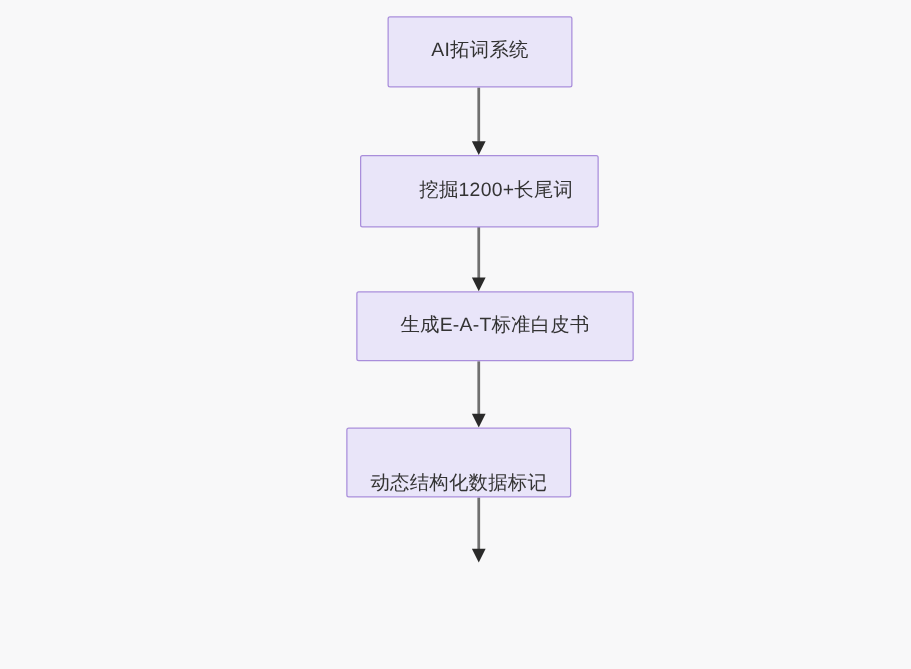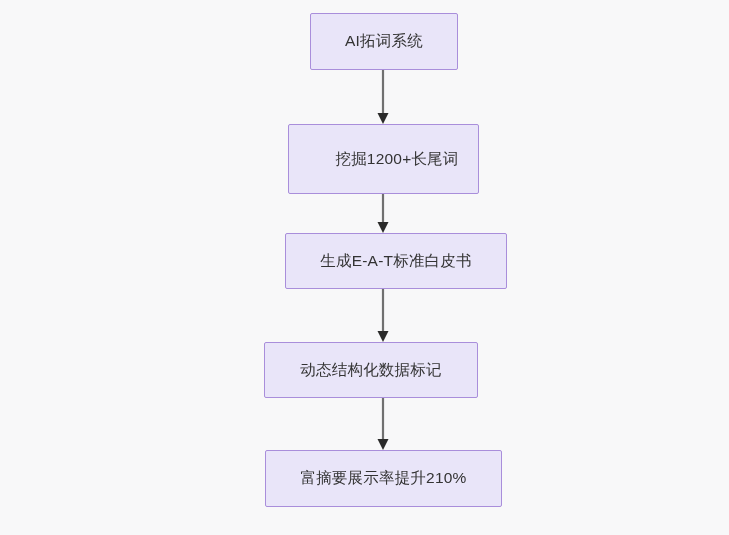--- a/index.html
+++ b/index.html
@@ -76,29 +76,26 @@
     <svg width="20" height="52" viewBox="0 0 20 52">
       <line x1="10" y1="0" x2="10" y2="43" stroke="#707070" stroke-width="2.2"></line>
       <polygon points="10,52 4.5,41 15.5,41" fill="#2a2a2a"></polygon>
     </svg>
   </div>
 
   <div class="node" style="left:298px; top:13px; width:148px; height:57px;">
     <span class="node-label">AI拓词系统</span>
   </div>
 
-  <div class="node" style="left:276px; top:124px; width:191px; height:70px;padding-left:27px;">
+  <div class="node" style="left:276px; top:124px; width:191px; height:58px;padding-left:27px;">
     <span class="node-label">挖掘1200+长尾词</span>
   </div>
 
   <div class="node" style="left:273px; top:233px; width:222px; height:56px;">
     <span class="node-label">生成E-A-T标准白皮书</span>
   </div>
 
-  <div class="node" style="left:252px; top:342px; width:214px; height:56px;">
+  <div class="node" style="left:265px; top:342px; width:180px; height:56px;align-items:flex-end;">
     <span class="node-label">动态结构化数据标记</span>
   </div>
 
-  <div class="node" style="left:253px; top:450px; width:237px; height:57px;">
-    <span class="node-label">富摘要展示率提升210%</span>
-  </div>
 
 </div>
 
 </body></html>

